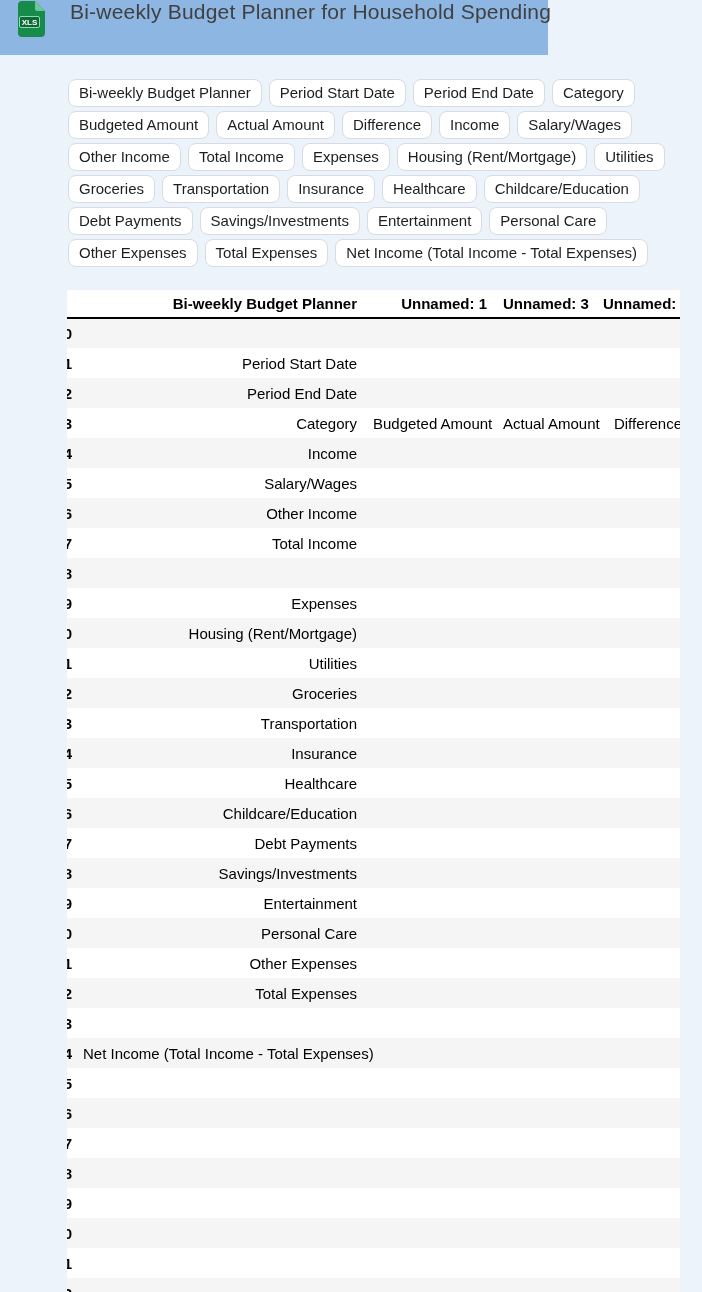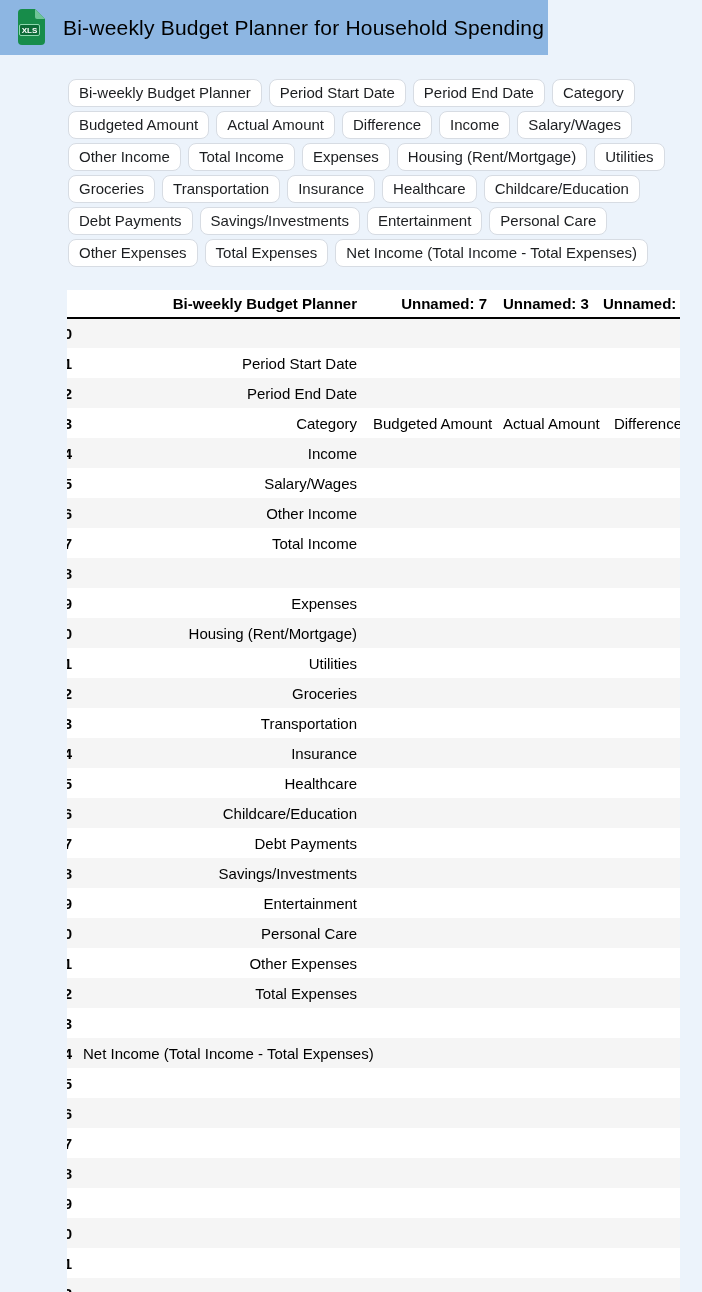--- a/index.html
+++ b/index.html
@@ -17,26 +17,26 @@
   html, body {
     width: 702px; height: 1292px;
     overflow: hidden;
     background: var(--page_bg);
     font-family: "Liberation Sans", sans-serif;
   }
   
   .header-bar {
     width: 548px; height: 55px;
     background: var(--header_bg);
-    display: flex; align-items: center;
+    display: flex; 
   }
   .file-icon { margin-left: 16px; flex: 0 0 auto; display: block; }
   .header-title {
-    margin-left: 17px;
-    color: #000000;
+    margin-left: 24px;
+    color: #404040;
     font-size: 21px;
     font-weight: 500;
     letter-spacing: 0.2px;
     white-space: nowrap;
   }
   
   .chips { margin: 24px 0 0 68px; }
   .chip-row { display: flex; margin-bottom: 4px; }
   .chip {
     background: #ffffff;
@@ -159,21 +159,21 @@
       <col class="c-idx">
         <col class="c-1">
         <col class="c-2">
         <col class="c-3">
         <col class="c-4">
     </colgroup>
     <thead>
       <tr>
           <th class="idx"></th>
           <th>Bi-weekly Budget Planner</th>
-          <th>Unnamed: 7</th>
+          <th>Unnamed: 1</th>
           <th>Unnamed: 3</th>
           <th>Unnamed: 3</th>
         </tr>
     </thead>
     <tbody>
         <tr>
           <th class="idx">0</th>
           <td></td>
           <td></td>
           <td></td>

